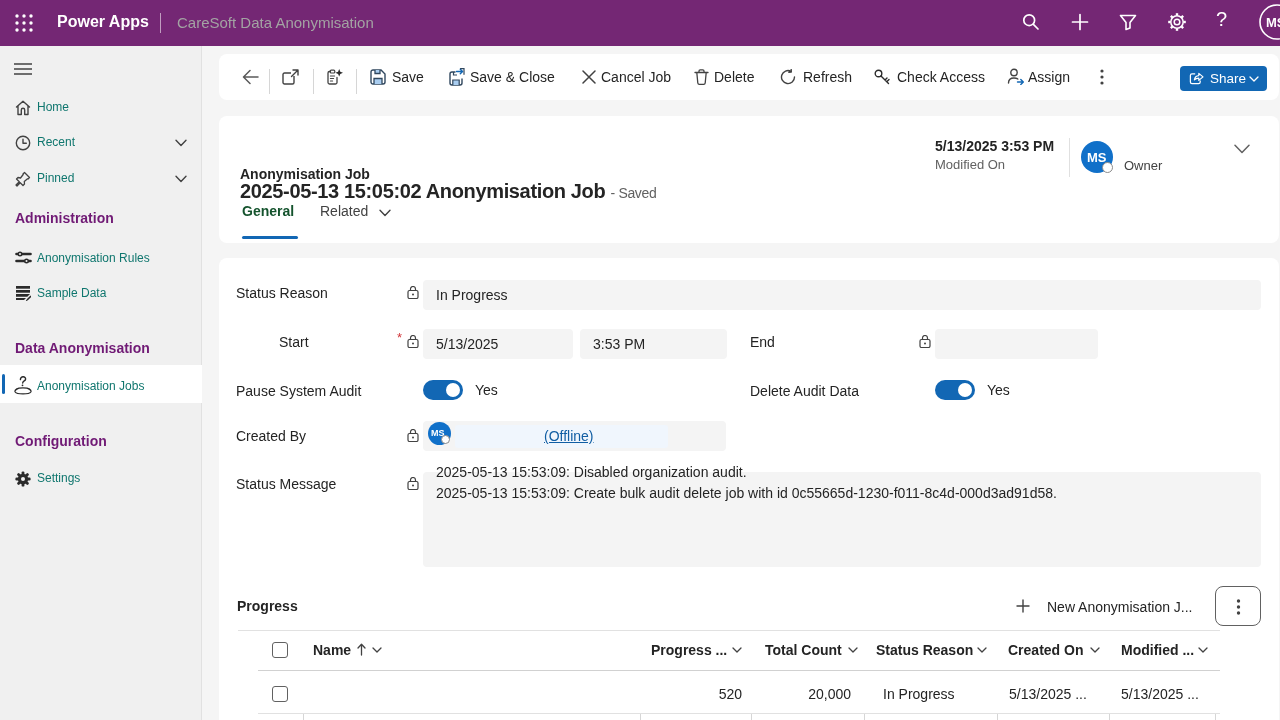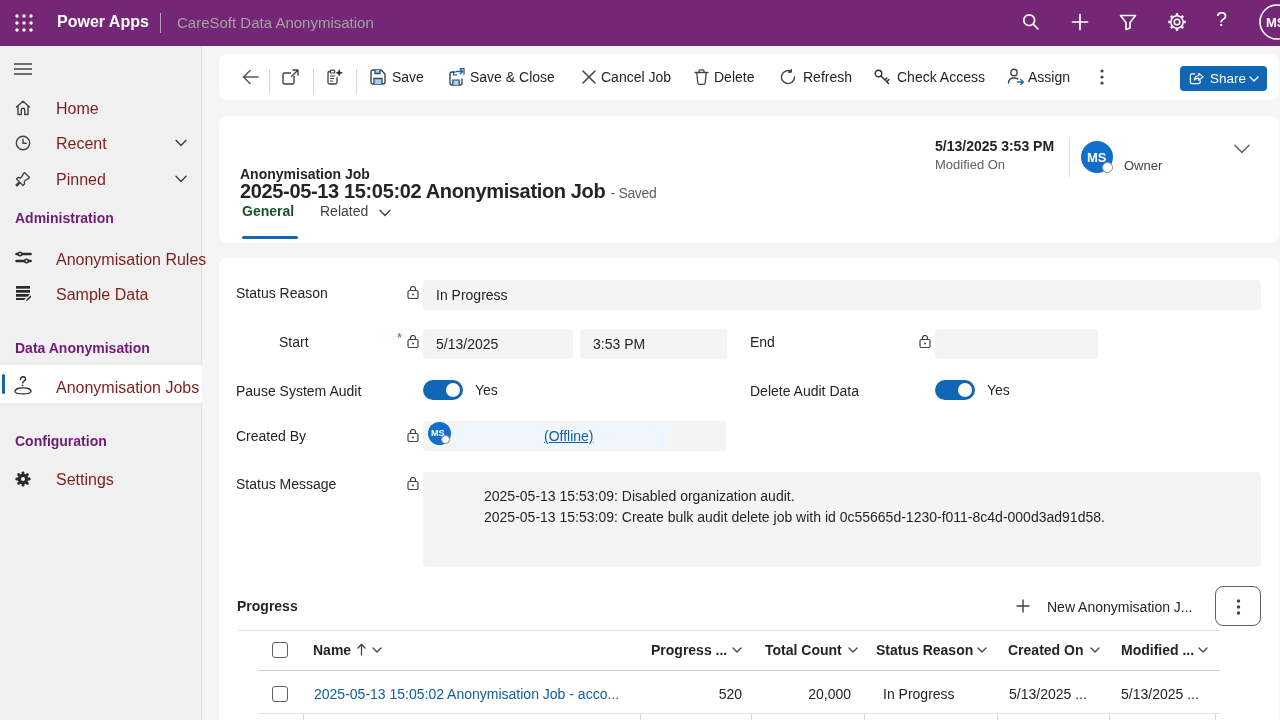--- a/index.html
+++ b/index.html
@@ -1,21 +1,21 @@
 <!DOCTYPE html>
 <html><head>
 <meta charset="utf-8">
 <style>
 * { margin:0; padding:0; box-sizing:border-box; }
 html,body { width:1280px; height:720px; overflow:hidden; }
 body { font-family:"Liberation Sans",sans-serif; background:#f5f5f5; position:relative; font-size:14px; color:#242424; }
 .abs { position:absolute; }
 .card { position:absolute; background:#fff; border-radius:8px; }
 svg { display:block; }
-.navlbl { position:absolute; left:56px; font-size:16px; color:#7f1d1d; white-space:nowrap; }
+.navlbl { position:absolute; left:37px; font-size:12px; color:#0f766e; white-space:nowrap; }
 .sechdr { position:absolute; left:15px; font-size:14px; font-weight:bold; color:#701a75; white-space:nowrap; }
 .cmdtxt { font-size:14px; color:#242424; white-space:nowrap; }
 .lbl { position:absolute; left:17px; font-size:14px; color:#242424; white-space:nowrap; }
 .inp { position:absolute; background:#f4f4f4; border-radius:4px; }
 .toggle { position:absolute; width:40px; height:20px; background:#1267b4; border-radius:10px; }
 .toggle .knob { position:absolute; width:14px; height:14px; background:#fff; border-radius:50%; top:3px; right:3px; }
 </style>
 </head>
 <body>
 
@@ -322,21 +322,21 @@
   </div>
   <div class="abs" style="left:325px;top:170px;color:#115ea3;text-decoration:underline;">(Offline)</div>
 
   <div class="lbl" style="top:218px;">Status Message</div>
   <svg class="abs" style="left:188px;top:219px;" width="12" height="13" viewBox="0 0 12 13">
       <rect x="1" y="4.5" width="10" height="8" rx="1.5" fill="none" stroke="#424242" stroke-width="1.2"></rect>
       <path d="M3.5 4.5 V3 a2.5 2.5 0 0 1 5 0 V4.5" fill="none" stroke="#424242" stroke-width="1.2"></path>
       <circle cx="6" cy="8.5" r="1" fill="#424242"></circle>
     </svg>
   <div class="inp" style="left:204px;top:214px;width:838px;height:95px;"></div>
-  <div class="abs" style="left:217px;top:228px;line-height:21px;font-size:14px;margin-left:48px;">2025-05-13 15:53:09: Disabled organization audit.<br>2025-05-13 15:53:09: Create bulk audit delete job with id 0c55665d-1230-f011-8c4d-000d3ad91d58.</div>
+  <div class="abs" style="left:217px;top:204px;line-height:21px;font-size:14px;">2025-05-13 15:53:09: Disabled organization audit.<br>2025-05-13 15:53:09: Create bulk audit delete job with id 0c55665d-1230-f011-8c4d-000d3ad91d58.</div>
 
   <div class="abs" style="left:18px;top:340px;font-size:14px;font-weight:bold;">Progress</div>
   <svg class="abs" style="left:797px;top:341px;" width="14" height="14" viewBox="0 0 14 14">
       <path d="M7 1 V13 M1 7 H13" stroke="#424242" stroke-width="1.4" stroke-linecap="round"></path>
     </svg>
   <div class="abs" style="left:828px;top:341px;font-size:14px;color:#242424;">New Anonymisation J...</div>
   <div class="abs" style="left:996px;top:328px;width:46px;height:40px;border:1px solid #616161;border-radius:8px;background:#fff;">
     <svg class="abs" style="left:20px;top:12px;" width="5" height="16" viewBox="0 0 5 16">
         <g fill="#424242">
           <circle cx="2.5" cy="2" r="1.7"></circle>
@@ -373,21 +373,20 @@
       <path d="M1 1 5 5 9 1" fill="none" stroke="#424242" stroke-width="1.3" stroke-linecap="round" stroke-linejoin="round"></path>
     </svg>
   <div class="abs" style="left:902px;top:384px;font-size:14px;font-weight:bold;">Modified ...</div>
   <svg class="abs" style="left:979px;top:389px;" width="10" height="6" viewBox="0 0 10 6">
       <path d="M1 1 5 5 9 1" fill="none" stroke="#424242" stroke-width="1.3" stroke-linecap="round" stroke-linejoin="round"></path>
     </svg>
 
   <div class="abs" style="left:39px;top:412px;width:962px;height:1px;background:#d1d1d1;"></div>
 
   <div class="abs" style="left:53px;top:428px;width:16px;height:16px;border:1px solid #616161;border-radius:3px;background:#fff;"></div>
-  <div class="abs" style="left:95px;top:428px;font-size:14px;color:#115ea3;">2025-05-13 15:05:02 Anonymisation Job - acco...</div>
   <div class="abs" style="left:443px;top:428px;width:80px;text-align:right;font-size:14px;">520</div>
   <div class="abs" style="left:552px;top:428px;width:80px;text-align:right;font-size:14px;">20,000</div>
   <div class="abs" style="left:664px;top:428px;font-size:14px;">In Progress</div>
   <div class="abs" style="left:790px;top:428px;font-size:14px;">5/13/2025 ...</div>
   <div class="abs" style="left:902px;top:428px;font-size:14px;">5/13/2025 ...</div>
 
   <div class="abs" style="left:39px;top:455px;width:962px;height:1px;background:#e1e1e1;"></div>
 
   <div class="abs" style="left:84px;top:456px;width:1px;height:7px;background:#d6d6d6;"></div>
   <div class="abs" style="left:421px;top:456px;width:1px;height:7px;background:#d6d6d6;"></div>

